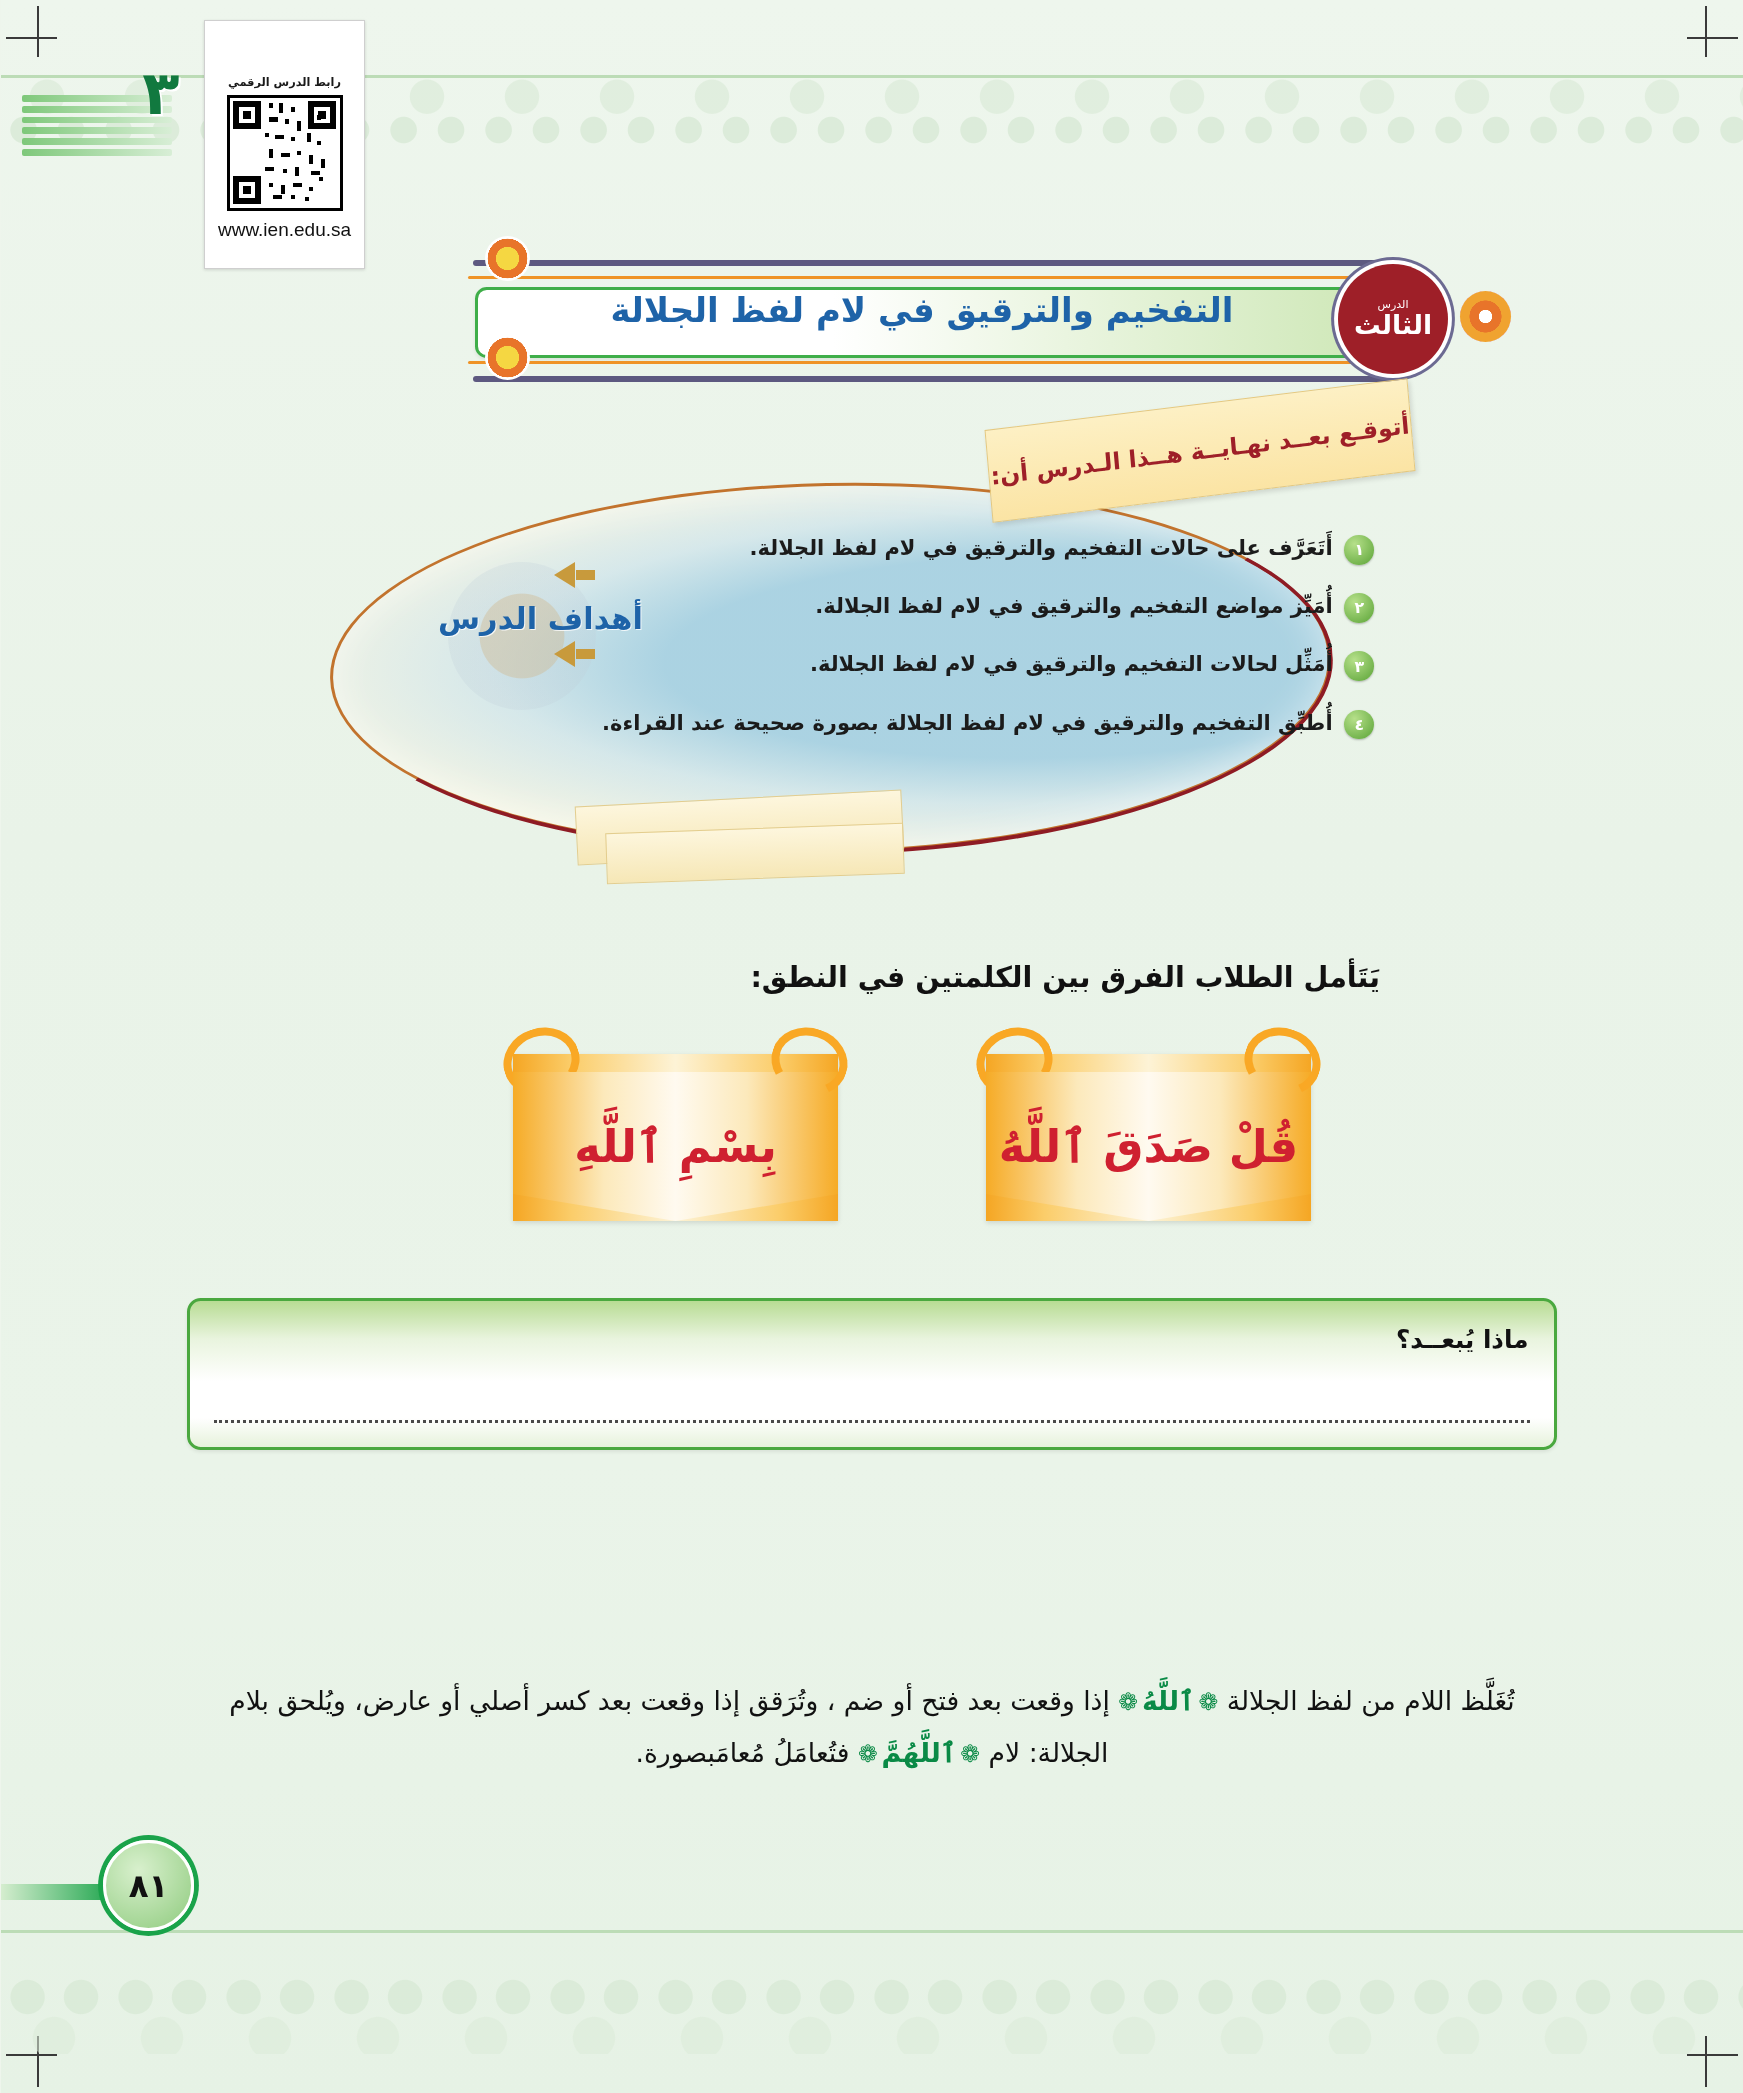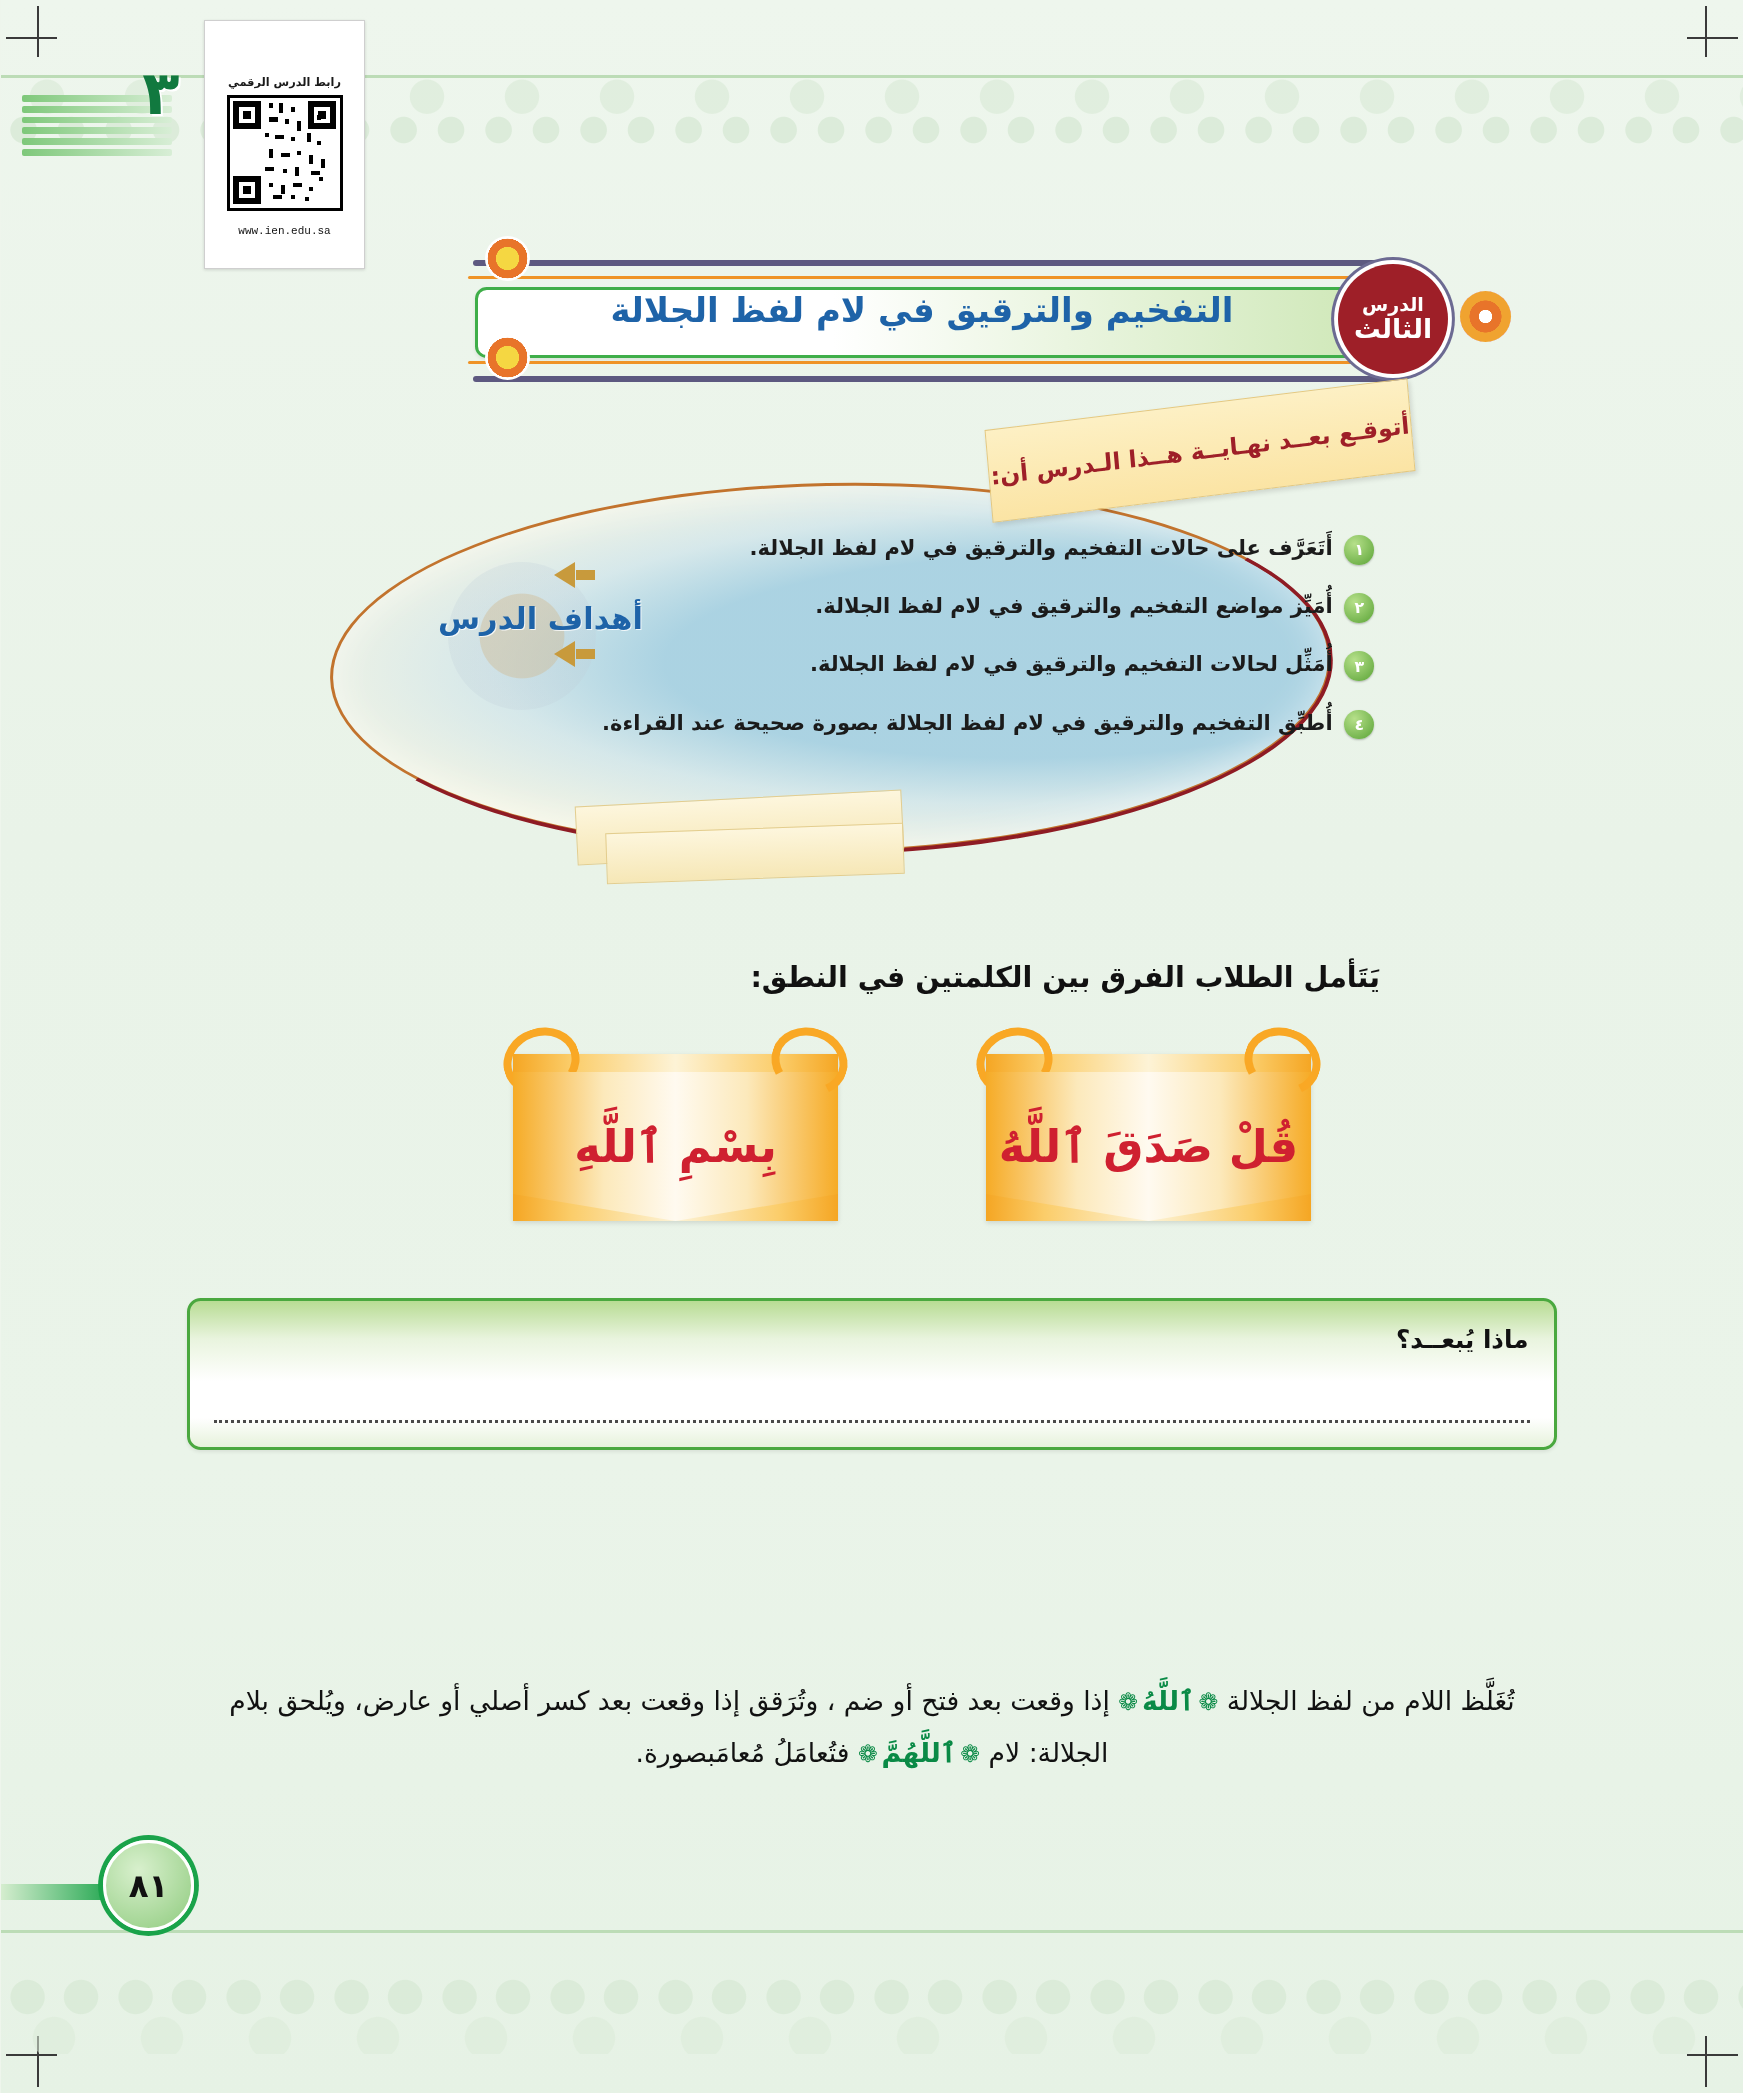--- a/index.html
+++ b/index.html
@@ -65,21 +65,21 @@
     position:absolute;left:204px;top:19.7px;width:161px;height:249px;
     background:#fff;border:1px solid #cfcfcf;
     box-shadow:0 1px 3px rgba(0,0,0,.14);
     display:flex;flex-direction:column;align-items:center;
     padding-top:55px;box-sizing:border-box;
   }
   #qr-label{font-size:11.3px;font-weight:bold;color:#1a1a1a;margin-bottom:5.9px;
     font-family:"DejaVu Sans",sans-serif;}
   #qr-code{width:110px;height:110px;border:3px solid #000;background:#fff;position:relative;}
   #qr-code .m{position:absolute;background:#000;}
-  #qr-url{font-size:11px;color:#111;margin-top:14px;font-family:Liberation Mono, monospace;}
+  #qr-url{font-size:19px;color:#111;margin-top:8px;font-family:Liberation Sans, sans-serif;}
 
   
   #title-banner{position:absolute;right:227px;top:244px;width:1103px;height:148px;}
   #title-rule-top,#title-rule-bot{
     position:absolute;left:59px;right:118px;height:5.9px;background:#5d5980;border-radius:3px;}
   #title-rule-top{top:15.8px;}
   #title-rule-bot{bottom:9.9px;}
   #title-orange-top,#title-orange-bot{
     position:absolute;left:54px;right:116px;height:3.9px;background:#ef9326;border-radius:2px;}
   #title-orange-top{top:31.5px;}
@@ -95,21 +95,21 @@
     font-size:34px;font-weight:bold;color:#1e63a8;letter-spacing:1px;
     font-family:"DejaVu Sans",sans-serif;white-space:nowrap;
   }
   
   #lesson-badge{
     position:absolute;right:69px;top:19.7px;width:110px;height:110px;border-radius:50%;
     background:#9e1f28;color:#fff;display:flex;flex-direction:column;
     align-items:center;justify-content:center;line-height:1.05;
     box-shadow:0 0 0 3.9px #fff,0 0 0 6.9px #6c6a92;
   }
-  #lesson-badge .small{font-size:19px;font-weight:bold;}
+  #lesson-badge .small{font-size:11px;font-weight:normal;}
   #lesson-badge .big{font-size:26.6px;font-weight:bold;}
   
   .orn-circle{position:absolute;width:45px;height:45px;border-radius:50%;
     background:radial-gradient(circle,#f5d742 0 36%,#e8742a 37% 62%,#fff 63% 78%,#6c6a92 79% 100%);}
   #orn-left-top{left:71px;top:-7.9px;}
   #orn-left-bot{left:71px;top:91px;}
   #orn-right{right:5.9px;top:47px;width:51px;height:51px;
     background:radial-gradient(circle,#fff 0 18%,#e8742a 19% 44%,#f0a330 45% 70%,#e0584a 71% 100%);}
 
   

